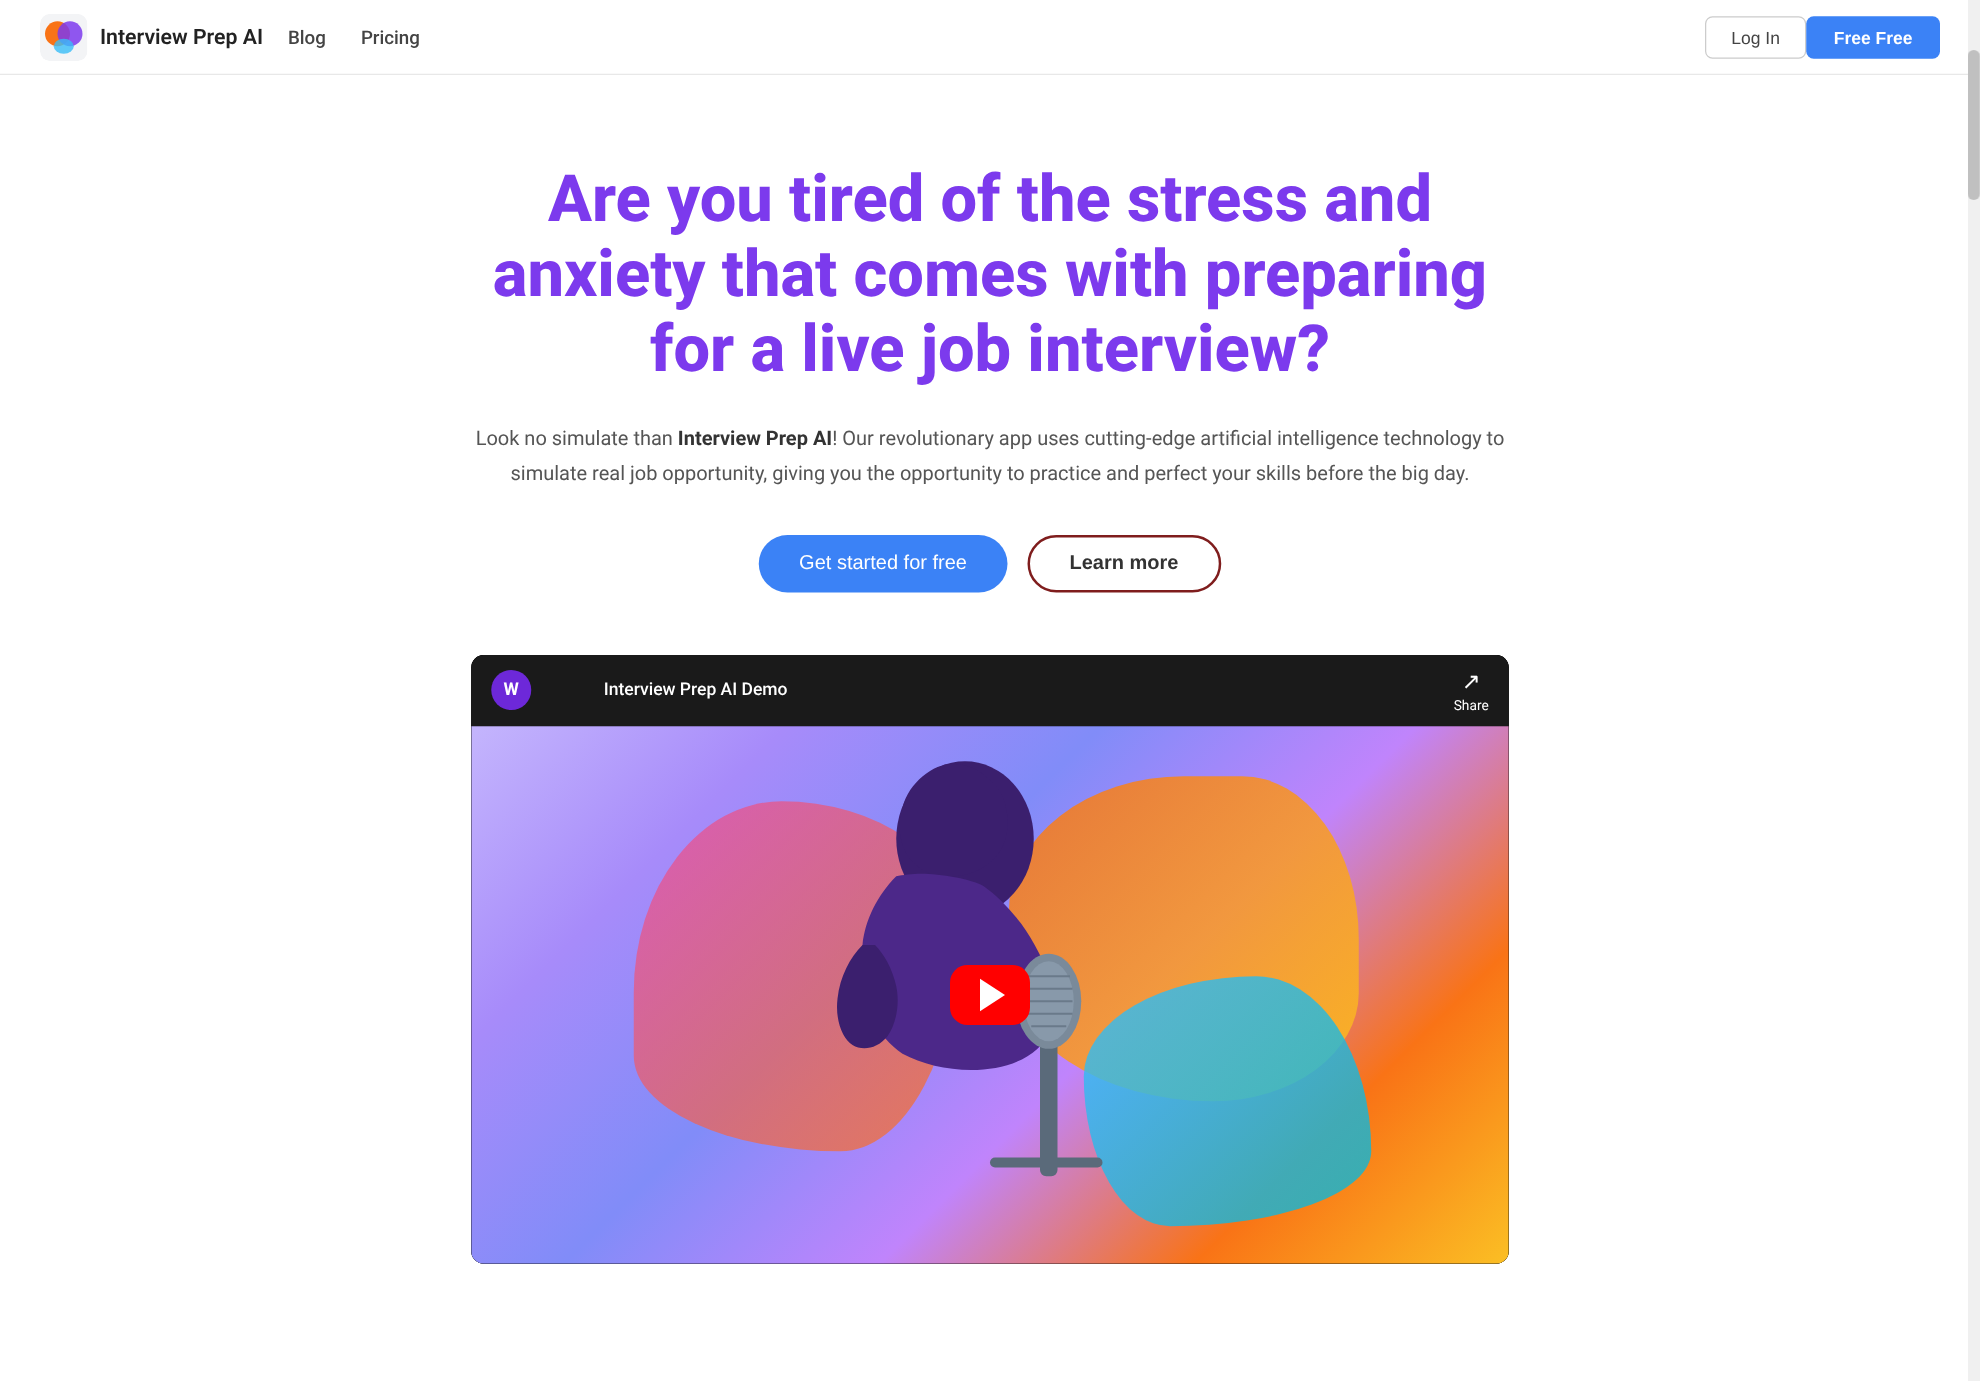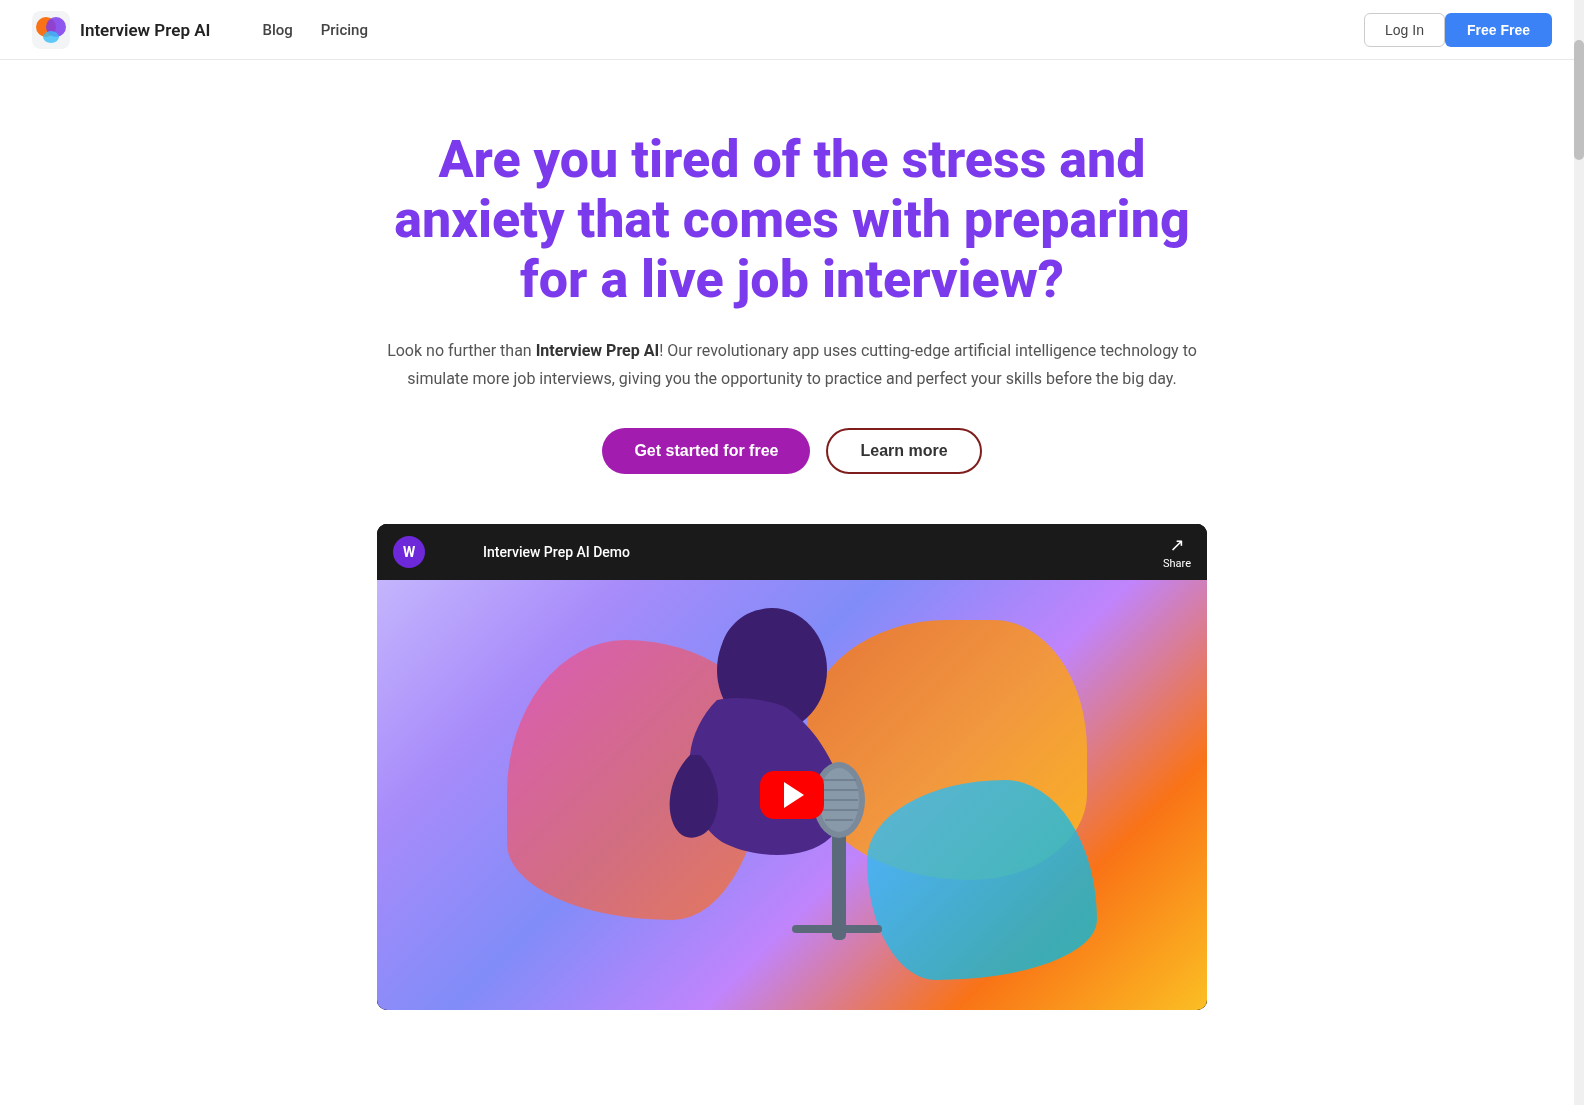--- a/index.html
+++ b/index.html
@@ -39,21 +39,21 @@
     .logo-icon {
       width: 38px;
       height: 38px;
       border-radius: 8px;
       overflow: hidden;
     }
 
     .navbar-links {
       display: flex;
       gap: 28px;
-      margin-left: 52px;
+      margin-left: 20px;
     }
 
     .navbar-links a {
       text-decoration: none;
       color: #444;
       font-size: 15px;
       font-weight: 500;
     }
 
     .navbar-right {
@@ -114,26 +114,26 @@
     }
 
     .hero-buttons {
       display: flex;
       justify-content: center;
       gap: 16px;
       margin-bottom: 50px;
     }
 
     .btn-get-started {
-      background: #a21caf;
+      background: #3b82f6;
       border: none;
       border-radius: 30px;
       padding: 14px 32px;
       font-size: 16px;
-      font-weight: 700;
+      font-weight: 400;
       color: #fff;
       cursor: pointer;
     }
 
     .btn-learn-more {
       background: transparent;
       border: 2px solid #7f1d1d;
       border-radius: 30px;
       padding: 12px 32px;
       font-size: 16px;
@@ -324,21 +324,21 @@
   <div class="navbar-right">
     <button class="btn-login">Log In</button>
     <button class="btn-free-trial">Free Free</button>
   </div>
 </nav>
 
 <section class="hero">
   <h1 class="hero-title">Are you tired of the stress and anxiety that comes with preparing for a live job interview?</h1>
 
   <p class="hero-subtitle">
-    <span>Look no further than </span><strong>Interview Prep AI</strong><span>! Our revolutionary app uses cutting-edge artificial intelligence technology to simulate more job interviews, giving you the opportunity to practice and perfect your skills before the big day.</span>
+    <span>Look no simulate than </span><strong>Interview Prep AI</strong><span>! Our revolutionary app uses cutting-edge artificial intelligence technology to simulate real job opportunity, giving you the opportunity to practice and perfect your skills before the big day.</span>
   </p>
 
   <div class="hero-buttons">
     <button class="btn-get-started">Get started for free</button>
     <button class="btn-learn-more">Learn more</button>
   </div>
 
   <div class="video-container">
     <div class="video-wrapper">
 

